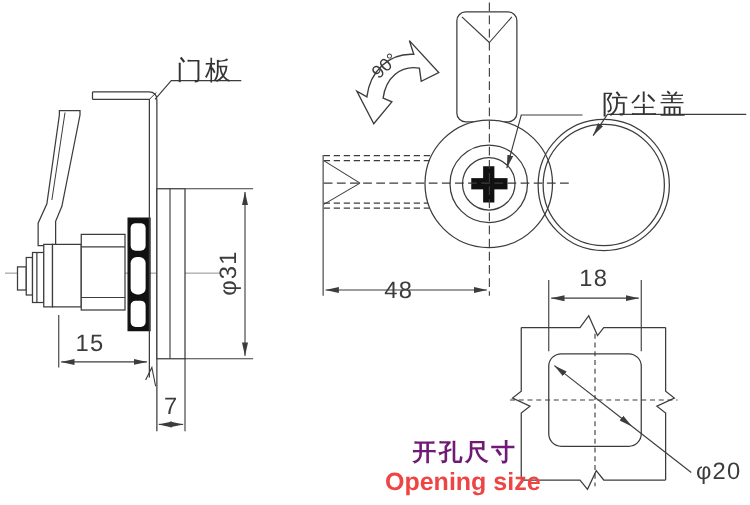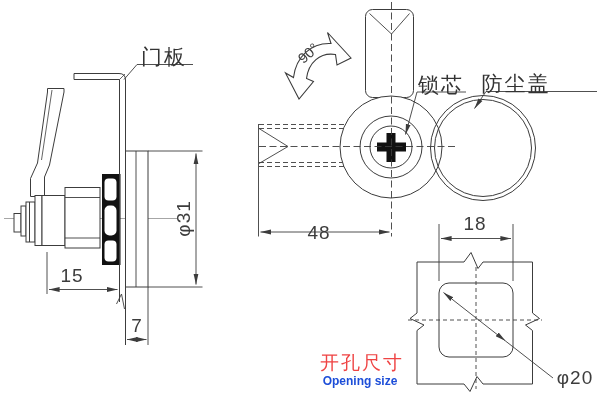--- a/index.html
+++ b/index.html
@@ -9,22 +9,22 @@
   }
   #stage svg{position:absolute;left:0;top:0;}
   .lbl{
     position:absolute;color:#333;text-align:center;white-space:nowrap;
     -webkit-user-select:none;user-select:none;line-height:1.1;
   }
   .zh{font-size:21px;letter-spacing:2px;}
   .dim{font-size:19px;color:#3c3c3c;letter-spacing:1px;}
   .rot90{transform:rotate(-90deg);transform-origin:center center;}
   .rot40{transform:rotate(-42deg);transform-origin:center center;font-size:14.5px;color:#3c3c3c;letter-spacing:0;}
-  .title-zh{font-size:19px;font-weight:normal;color:#ef4444;letter-spacing:2px;}
-  .title-en{font-size:12px;font-weight:bold;color:#1d4ed8;letter-spacing:0;}
+  .title-zh{font-size:19px;font-weight:bold;color:#701a75;letter-spacing:2px;text-align:right;}
+  .title-en{font-size:20px;font-weight:bold;color:#ef4444;letter-spacing:0;}
 </style>
 </head>
 <body>
 
 <div id="stage">
 
 <svg width="600" height="404" viewBox="0 0 600 404">
   <defs>
     <marker id="arw" markerWidth="12" markerHeight="7" refX="10.6" refY="3" orient="auto-start-reverse" markerUnits="userSpaceOnUse">
       <path d="M10.8,3 L0,0.6 L0,5.4 Z" fill="#3c3c3c"></path>
@@ -157,21 +157,20 @@
 
     <g stroke-width="0.9">
       <line x1="439" y1="224" x2="439" y2="281"></line>
       <line x1="513" y1="224" x2="513" y2="281"></line>
       <line x1="441" y1="238.5" x2="511" y2="238.5" marker-start="url(#arw)" marker-end="url(#arw)"></line>
     </g>
   </g>
 </svg>
 
 <div class="lbl zh" style="left:134px;top:45px;width:60px;">门板</div>
-<div class="lbl zh" style="left:411px;top:73px;width:60px;">锁芯</div>
 <div class="lbl zh" style="left:476px;top:72px;width:80px;">防尘盖</div>
 <div class="lbl rot40" style="left:289px;top:46px;width:40px;">90°</div>
 
 <div class="lbl dim" style="left:299px;top:223px;width:40px;">48</div>
 <div class="lbl dim" style="left:52px;top:266px;width:40px;">15</div>
 <div class="lbl dim" style="left:117px;top:316px;width:40px;">7</div>
 <div class="lbl dim rot90" style="left:144px;top:208px;width:80px;">φ31</div>
 <div class="lbl dim" style="left:455px;top:214px;width:40px;">18</div>
 <div class="lbl dim" style="left:545px;top:368px;width:60px;">φ20</div>
 

